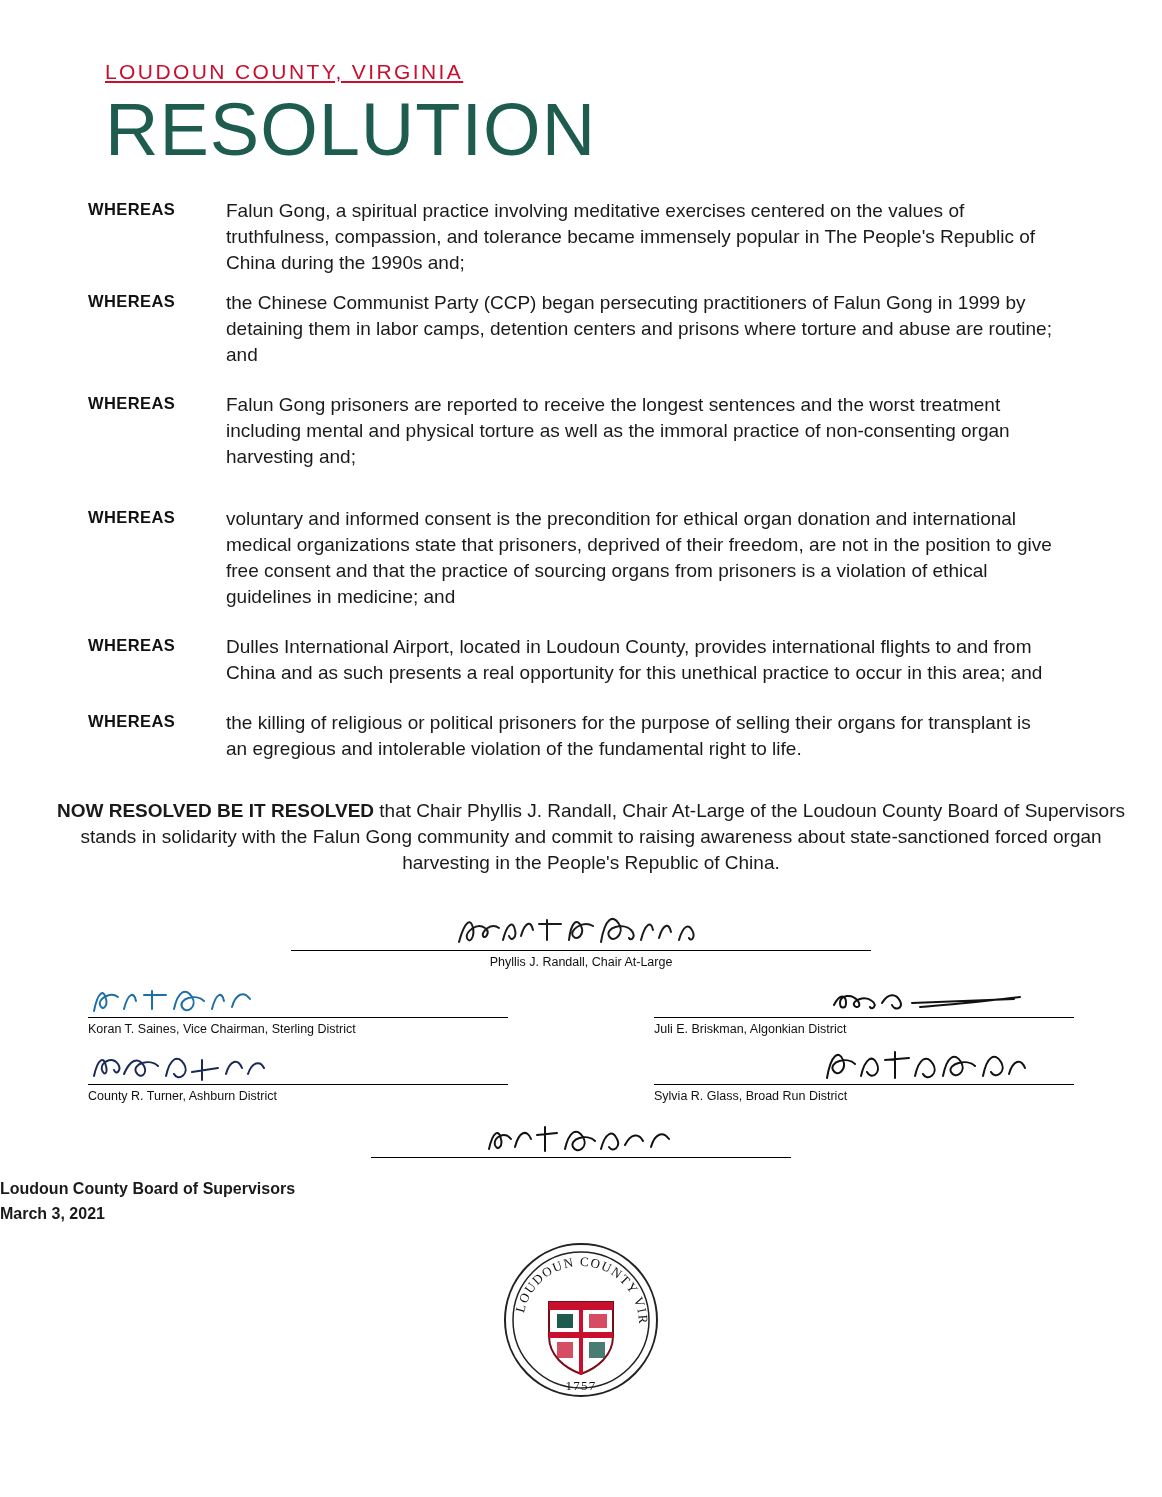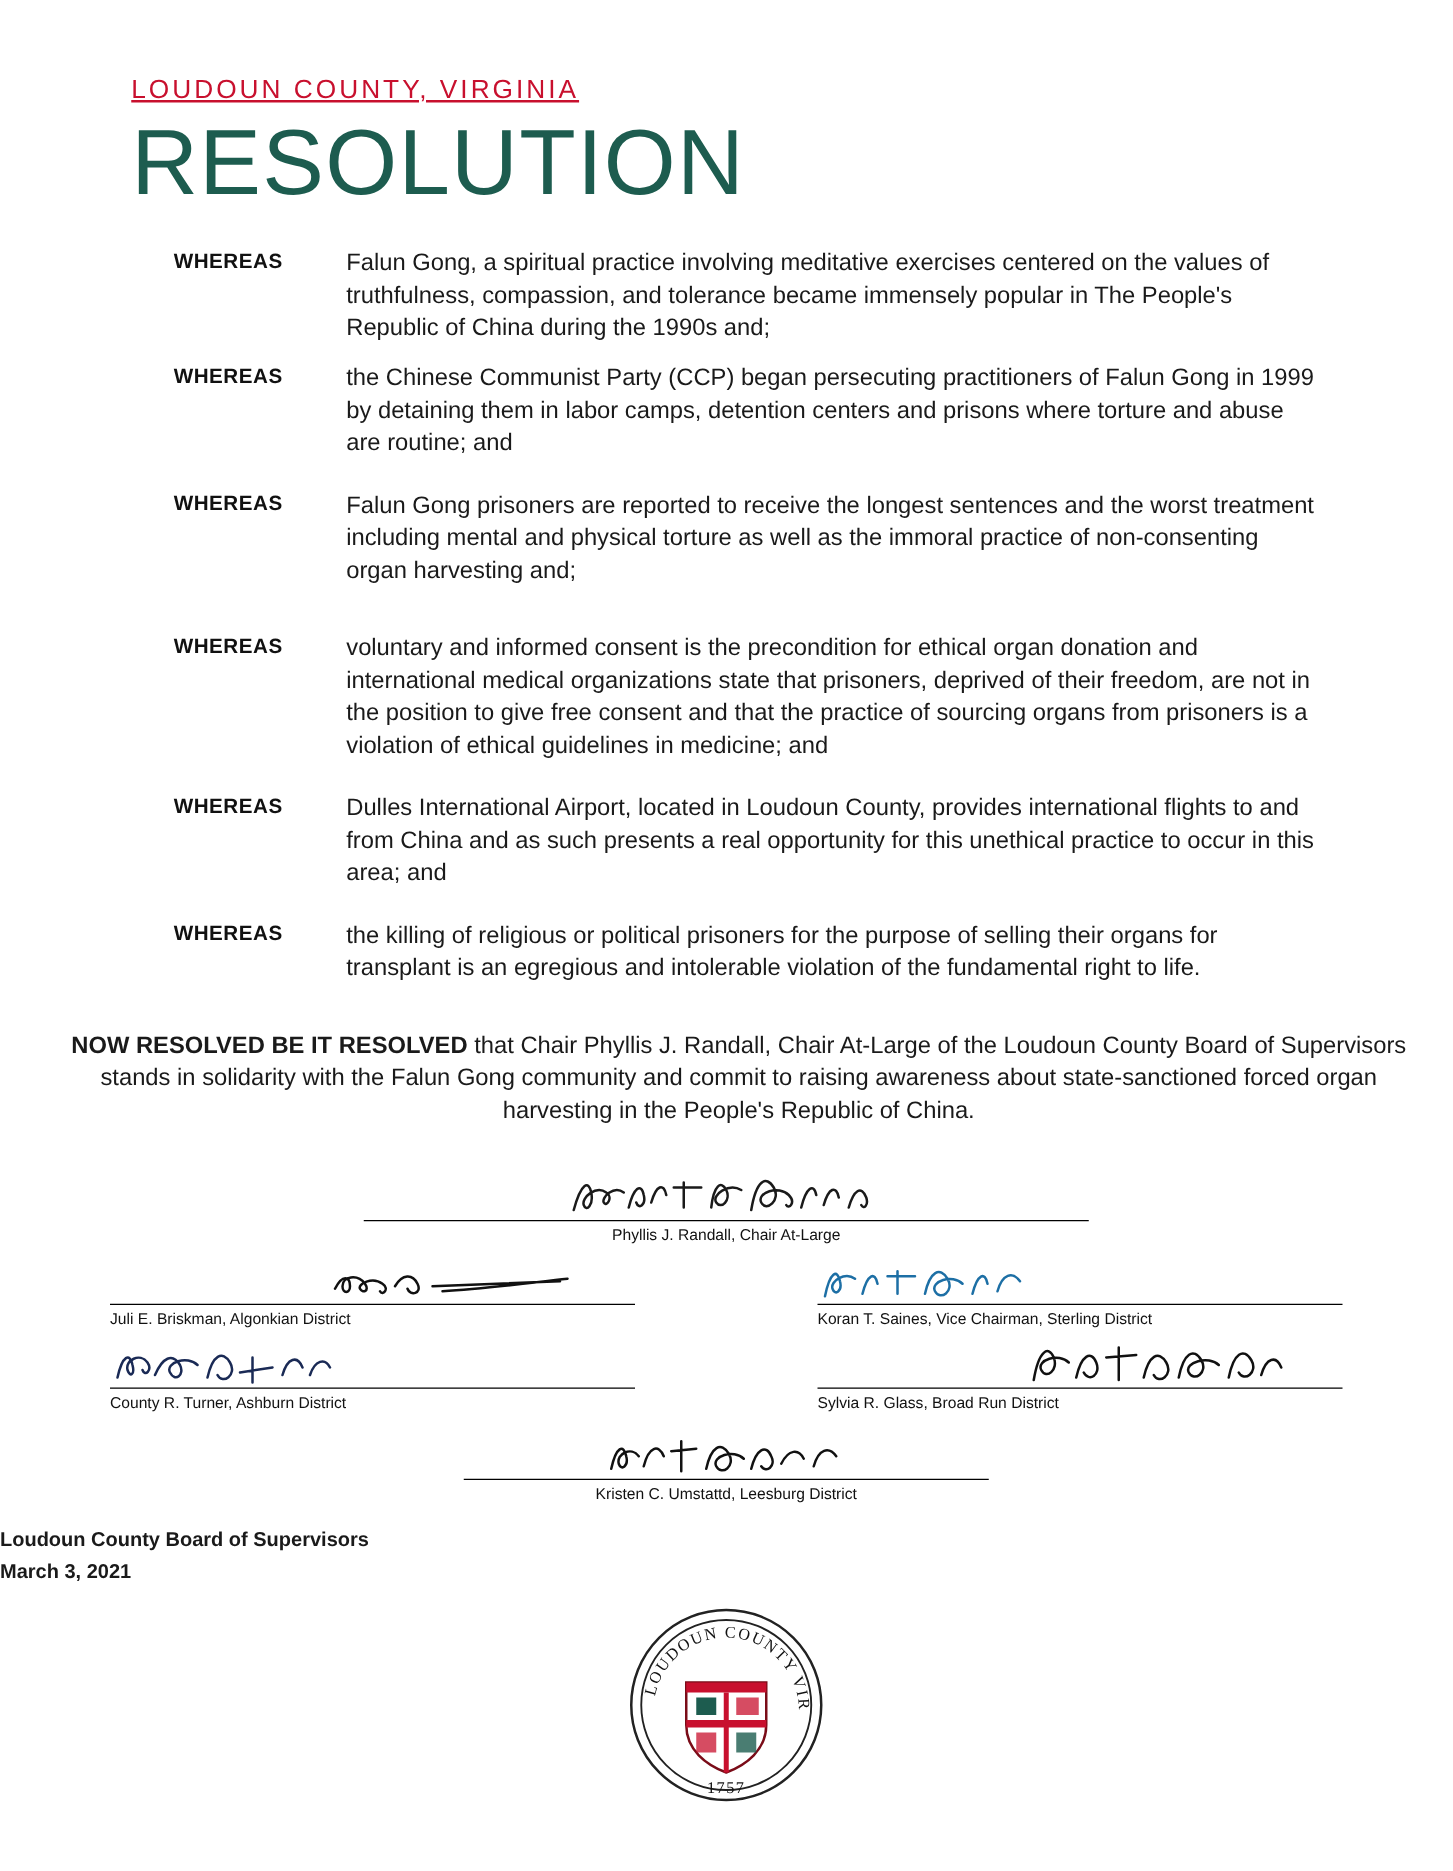--- a/index.html
+++ b/index.html
@@ -35,22 +35,21 @@
     color: #1d5c4f;
     font-size: 74px;
     line-height: 0.92;
     letter-spacing: 1px;
     font-weight: 400;
     margin-top: 12px;
     font-family: "Liberation Sans", sans-serif;
   }
   .body-block {
     margin-top: 34px;
-    padding: 0 105px 0 120px;
-    margin-left: 19px;
+    padding: 0 105px 0 88px;
   }
   .clause {
     display: flex;
     align-items: flex-start;
     margin-bottom: 14px;
   }
   .clause-label {
     flex: 0 0 138px;
     font-weight: bold;
     font-size: 16.5px;
@@ -206,38 +205,38 @@
           <svg class="scrib" width="260" height="40" viewBox="0 0 260 40" aria-hidden="true">
             <path d="M8,32 C14,10 20,8 22,18 C24,28 18,34 16,28 C14,22 26,12 34,18 C40,22 34,30 32,26 C30,22 40,12 48,18 M52,30 C56,14 62,10 64,20 C66,28 60,32 58,26 M70,26 C74,12 80,10 82,20 M88,14 L110,14 M96,10 L96,30 M118,30 C120,12 126,8 130,16 C134,24 126,32 122,26 C118,20 132,10 142,16 M150,32 C154,8 162,4 168,14 C174,24 162,34 158,26 C154,18 172,12 180,20 C186,26 180,32 178,28 M190,30 C194,14 200,10 202,20 M208,28 C212,14 218,12 220,22 M228,30 C232,16 238,12 242,22 C244,28 240,32 238,28" fill="none" stroke="#1a1a1a" stroke-width="2" stroke-linecap="round"></path>
           </svg>
         </div>
         <div class="sig-line"></div>
         <div class="sig-caption">Phyllis J. Randall, Chair At-Large</div>
       </div>
     </div>
 
     <div class="sig-row">
+      <div class="sig-col">
+        <div class="scribble">
+          <svg class="scrib" width="180" height="34" viewBox="0 0 180 34" aria-hidden="true">
+            <path d="M6,28 C10,8 16,6 18,16 C20,24 14,28 12,22 C10,16 22,8 30,14 M36,26 C40,10 46,8 48,18 M56,12 L78,12 M64,8 L64,26 M86,26 C90,8 98,4 104,14 C110,24 98,32 94,24 C90,16 108,10 116,18 M124,26 C128,10 134,8 136,18 M144,24 C148,10 156,8 162,16" fill="none" stroke="#1d6fa5" stroke-width="2" stroke-linecap="round"></path>
+          </svg>
+        </div>
+        <div class="sig-line"></div>
+        <div class="sig-caption left">Koran T. Saines, Vice Chairman, Sterling District</div>
+      </div>
       <div class="sig-col right">
         <div class="scribble">
           <svg class="scrib" width="210" height="34" viewBox="0 0 210 34" aria-hidden="true">
             <path d="M10,22 C16,10 22,12 22,20 C22,26 16,26 16,20 C16,12 28,10 34,18 C38,24 32,26 30,22 C28,18 40,12 48,18 C54,22 48,28 46,24 M58,20 C64,10 72,10 76,18 C80,26 70,28 68,22 M88,20 L190,16 M96,24 C130,22 160,18 196,14" fill="none" stroke="#111" stroke-width="2" stroke-linecap="round"></path>
           </svg>
         </div>
         <div class="sig-line"></div>
         <div class="sig-caption left">Juli E. Briskman, Algonkian District</div>
       </div>
-      <div class="sig-col">
-        <div class="scribble">
-          <svg class="scrib" width="180" height="34" viewBox="0 0 180 34" aria-hidden="true">
-            <path d="M6,28 C10,8 16,6 18,16 C20,24 14,28 12,22 C10,16 22,8 30,14 M36,26 C40,10 46,8 48,18 M56,12 L78,12 M64,8 L64,26 M86,26 C90,8 98,4 104,14 C110,24 98,32 94,24 C90,16 108,10 116,18 M124,26 C128,10 134,8 136,18 M144,24 C148,10 156,8 162,16" fill="none" stroke="#1d6fa5" stroke-width="2" stroke-linecap="round"></path>
-          </svg>
-        </div>
-        <div class="sig-line"></div>
-        <div class="sig-caption left">Koran T. Saines, Vice Chairman, Sterling District</div>
-      </div>
     </div>
 
     <div class="sig-row">
       <div class="sig-col">
         <div class="scribble">
           <svg class="scrib" width="190" height="34" viewBox="0 0 190 34" aria-hidden="true">
             <path d="M6,26 C10,8 16,6 18,16 C20,24 16,26 14,20 C12,12 24,6 30,14 C34,20 28,26 26,20 M36,24 C42,10 50,6 56,16 C60,24 52,30 48,22 C44,14 62,8 70,16 M78,26 C82,8 90,4 96,14 C102,24 90,32 86,24 M104,22 L130,18 M114,10 L114,30 M138,24 C142,10 150,8 154,18 M160,24 C164,12 172,10 176,18" fill="none" stroke="#1a2a55" stroke-width="2" stroke-linecap="round"></path>
           </svg>
         </div>
         <div class="sig-line"></div>
@@ -255,21 +254,20 @@
     </div>
 
     <div class="sig-bottom">
       <div class="sig-block">
         <div class="scribble">
           <svg class="scrib" width="200" height="34" viewBox="0 0 200 34" aria-hidden="true">
             <path d="M8,26 C12,8 18,6 20,16 C22,24 16,28 14,22 C12,14 24,8 30,16 M34,24 C38,8 46,6 50,16 M56,12 L76,10 M64,4 L64,28 M84,26 C88,8 96,4 102,14 C108,24 96,32 92,24 C88,16 106,10 114,18 M120,26 C124,10 132,6 136,16 C140,24 132,30 128,24 M144,22 C150,10 158,10 162,18 M170,24 C174,10 182,8 188,16" fill="none" stroke="#111" stroke-width="2" stroke-linecap="round"></path>
           </svg>
         </div>
         <div class="sig-line"></div>
-        <div class="sig-caption">Kristen C. Umstattd, Leesburg District</div>
       </div>
     </div>
 
   </div>
 
   <div class="footer">
     <div>Loudoun County Board of Supervisors</div>
     <div>March 3, 2021</div>
   </div>
 

